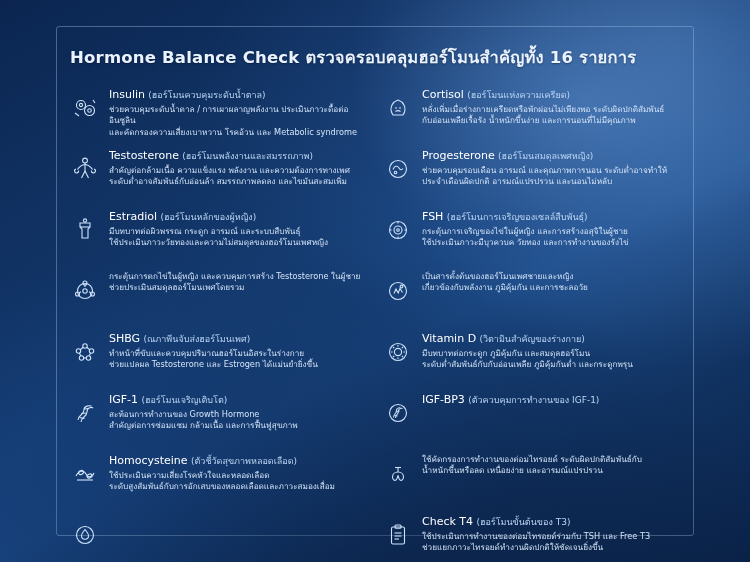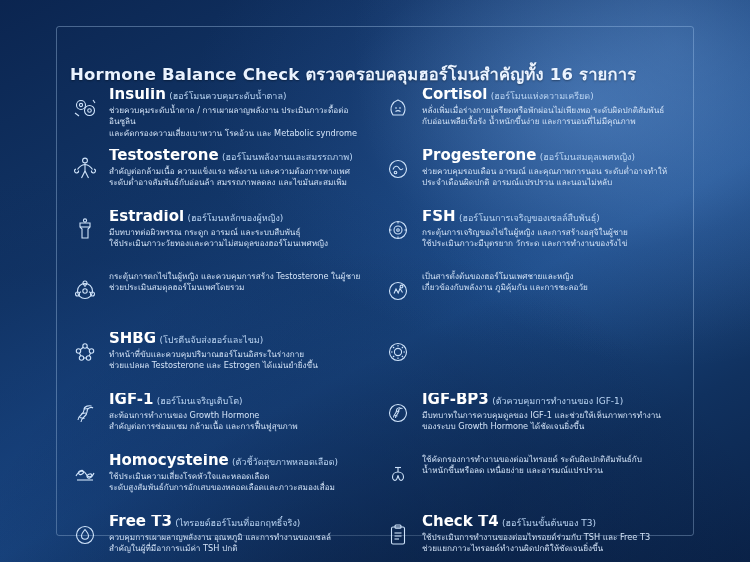--- a/index.html
+++ b/index.html
@@ -38,21 +38,21 @@
     top: 26px;
     right: 56px;
     bottom: 26px;
     border: 1px solid rgba(173,205,240,0.38);
     border-radius: 3px;
     pointer-events: none;
   }
   .title {
     position: absolute;
     left: 70px;
-    top: 61px;
+    top: 44px;
     right: 70px;
     font-size: 16.5px;
     font-weight: bold;
     color: #eaf3ff;
     letter-spacing: 0.2px;
     text-shadow: 0 1px 2px rgba(0,0,0,0.35);
     z-index: 3;
   }
   .columns {
     position: absolute;
@@ -94,22 +94,22 @@
   }
   .nameline {
     font-size: 10.5px;
     line-height: 13px;
     color: #ffffff;
     margin-bottom: 2px;
     white-space: nowrap;
     overflow: hidden;
   }
   .nameline .en {
-    font-weight: bold;
-    font-size: 15px;
+    font-weight: normal;
+    font-size: 11px;
     color: #ffffff;
   }
   .nameline .th {
     font-weight: normal;
     font-size: 9px;
     color: #bcd6f4;
   }
   .desc {
     font-size: 8.2px;
     line-height: 11.4px;
@@ -210,21 +210,21 @@
             <circle cx="9.5" cy="19" r="2.2"></circle>
               <circle cx="16.5" cy="19" r="2.2"></circle>
             <path d="M11.3 8.3 L8.2 10.7"></path>
               <path d="M14.7 8.3 L17.8 10.7"></path>
             <path d="M7.4 14 L8.8 16.9"></path>
               <path d="M18.6 14 L17.2 16.9"></path>
             <path d="M11.7 19 L14.3 19"></path>
           </svg>
         </div>
         <div class="txt">
-          <div class="nameline"><span class="en">SHBG</span> <span class="th">(โปรตีนจับส่งฮอร์และไขม)</span></div>
+          <div class="nameline"><span class="en">SHBG</span> <span class="th">(ณภาพีนจับส่งฮอร์โมนเพศ)</span></div>
           <div class="desc">ทำหน้าที่ขับและควบคุมปริมาณฮอร์โมนอิสระในร่างกาย
 ช่วยแปลผล Testosterone และ Estrogen ได้แม่นยำยิ่งขึ้น</div>
         </div>
       </div>
 
       <div class="item">
         <div class="icon-wrap">
           <svg width="26" height="26" viewBox="0 0 26 26" fill="none" stroke="#cfe3fa" stroke-width="1.1">
             <path d="M6 20 C6 15 12 15 12 10 C12 5.5 17.5 5.5 19.5 6"></path>
             <path d="M9 22 C9 17 15 17 15 12 C15 7 20 7 21 8"></path>
@@ -255,25 +255,20 @@
 ระดับสูงสัมพันธ์กับการอักเสบของหลอดเลือดและภาวะสมองเสื่อม</div>
         </div>
       </div>
 
       <div class="item">
         <div class="icon-wrap">
           <svg width="26" height="26" viewBox="0 0 26 26" fill="none" stroke="#cfe3fa" stroke-width="1.1">
             <circle cx="13" cy="13" r="8.5"></circle>
             <path d="M13 7.5 C10.5 10.5 9.5 12 9.5 13.8 a3.5 3.5 0 0 0 7 0 C16.5 12 15.5 10.5 13 7.5 z"></path>
           </svg>
-        </div>
-        <div class="txt">
-          <div class="nameline"><span class="en">Free T3</span> <span class="th">(ไทรอยด์ฮอร์โมนที่ออกฤทธิ์จริง)</span></div>
-          <div class="desc">ควบคุมการเผาผลาญพลังงาน อุณหภูมิ และการทำงานของเซลล์
-สำคัญในผู้ที่มีอาการแม้ค่า TSH ปกติ</div>
         </div>
       </div>
 
     </div>
 
     <div class="col">
 
       <div class="item">
         <div class="icon-wrap">
           <svg width="26" height="26" viewBox="0 0 26 26" fill="none" stroke="#cfe3fa" stroke-width="1.1">
@@ -313,21 +308,21 @@
             <circle cx="13" cy="13" r="1.3"></circle>
             <path d="M13 4.5 L13 6.5"></path>
               <path d="M13 19.5 L13 21.5"></path>
             <path d="M4.5 13 L6.5 13"></path>
               <path d="M19.5 13 L21.5 13"></path>
           </svg>
         </div>
         <div class="txt">
           <div class="nameline"><span class="en">FSH</span> <span class="th">(ฮอร์โมนการเจริญของเซลล์สืบพันธุ์)</span></div>
           <div class="desc">กระตุ้นการเจริญของไข่ในผู้หญิง และการสร้างอสุจิในผู้ชาย
-ใช้ประเมินภาวะมีบุตรยาก วักระด และการทำงานของรังไข่</div>
+ใช้ประเมินภาวะมีบุวควบค วัยทอง และการทำงานของรังไข่</div>
         </div>
       </div>
 
       <div class="item">
         <div class="icon-wrap">
           <svg width="26" height="26" viewBox="0 0 26 26" fill="none" stroke="#cfe3fa" stroke-width="1.1">
             <circle cx="13" cy="13" r="8.5"></circle>
             <path d="M9 15.5 L11 11 L13.2 15 L15 10.5 L17.5 14.5"></path>
             <circle cx="16.5" cy="8.5" r="1.4"></circle>
           </svg>
@@ -346,36 +341,39 @@
             <path d="M13 6 L13 7.6"></path>
               <path d="M13 18.4 L13 20"></path>
             <path d="M6 13 L7.6 13"></path>
               <path d="M18.4 13 L20 13"></path>
             <path d="M8 8 L9.2 9.2"></path>
               <path d="M16.8 16.8 L18 18"></path>
             <path d="M18 8 L16.8 9.2"></path>
               <path d="M9.2 16.8 L8 18"></path>
           </svg>
         </div>
+        <div class="txt">
+          <div class="nameline"><span class="en">Vitamin D</span> <span class="th">(วิตามินสำคัญของร่างกาย)</span></div>
+          <div class="desc">มีบทบาทต่อกระดูก ภูมิคุ้มกัน และสมดุลฮอร์โมน
+ระดับต่ำสัมพันธ์กับกับอ่อนเพลีย ภูมิคุ้มกันต่ำ และกระดูกพรุน</div>
+        </div>
       </div>
 
       <div class="item">
         <div class="icon-wrap">
           <svg width="26" height="26" viewBox="0 0 26 26" fill="none" stroke="#cfe3fa" stroke-width="1.1">
             <circle cx="13" cy="13" r="8.5"></circle>
             <path d="M8.5 17.5 C8.5 14 11.5 14 11.5 10.5 C11.5 8 14 7.5 15.5 8"></path>
             <path d="M10.5 18 C10.5 14.5 13.5 14.5 13.5 11 C13.5 8.5 16 8 17.5 8.5"></path>
             <path d="M9.5 15.5 L12.5 16"></path>
               <path d="M11.5 11.5 L14.5 11"></path>
           </svg>
         </div>
         <div class="txt">
           <div class="nameline"><span class="en">IGF-BP3</span> <span class="th">(ตัวควบคุมการทำงานของ IGF-1)</span></div>
-          <div class="desc">มีบทบาทในการควบคุมดูลของ IGF-1 และช่วยให้เห็นภาพการทำงาน
-ของระบบ Growth Hormone ได้ชัดเจนยิ่งขึ้น</div>
         </div>
       </div>
 
       <div class="item">
         <div class="icon-wrap">
           <svg width="26" height="26" viewBox="0 0 26 26" fill="none" stroke="#cfe3fa" stroke-width="1.1">
             <path d="M13 7 L13 11"></path>
             <path d="M13 11 C10 11 7.5 13 7.5 16 C7.5 18.5 9.5 20 11 19 C12.3 18.2 12.5 16 13 14.5"></path>
             <path d="M13 11 C16 11 18.5 13 18.5 16 C18.5 18.5 16.5 20 15 19 C13.7 18.2 13.5 16 13 14.5"></path>
             <path d="M10 6.5 L16 6.5"></path>

